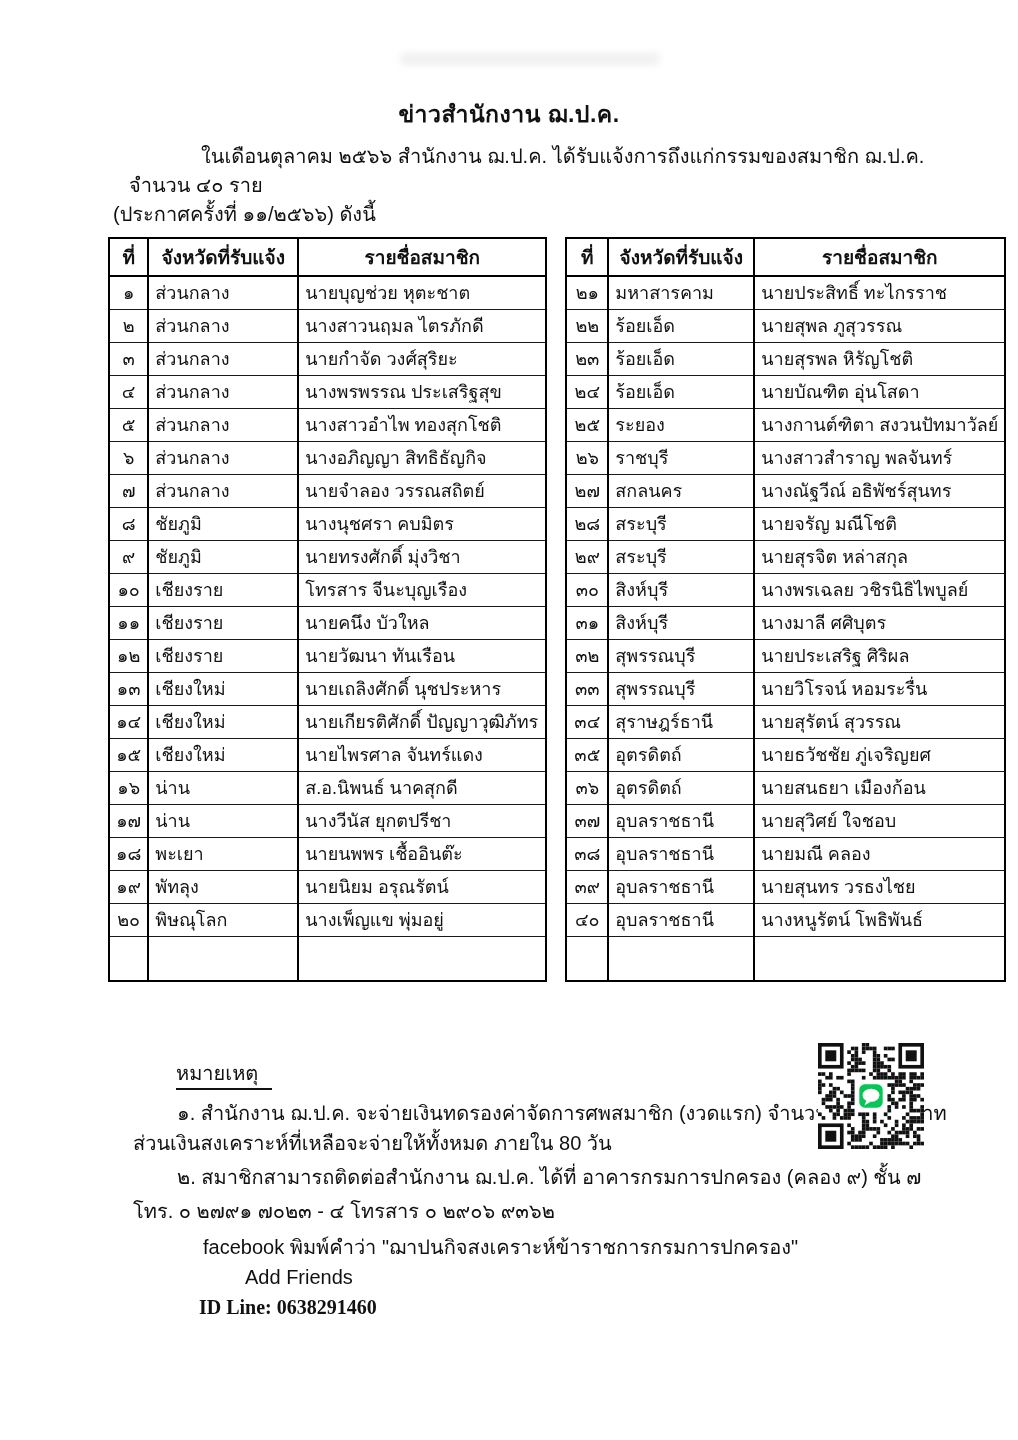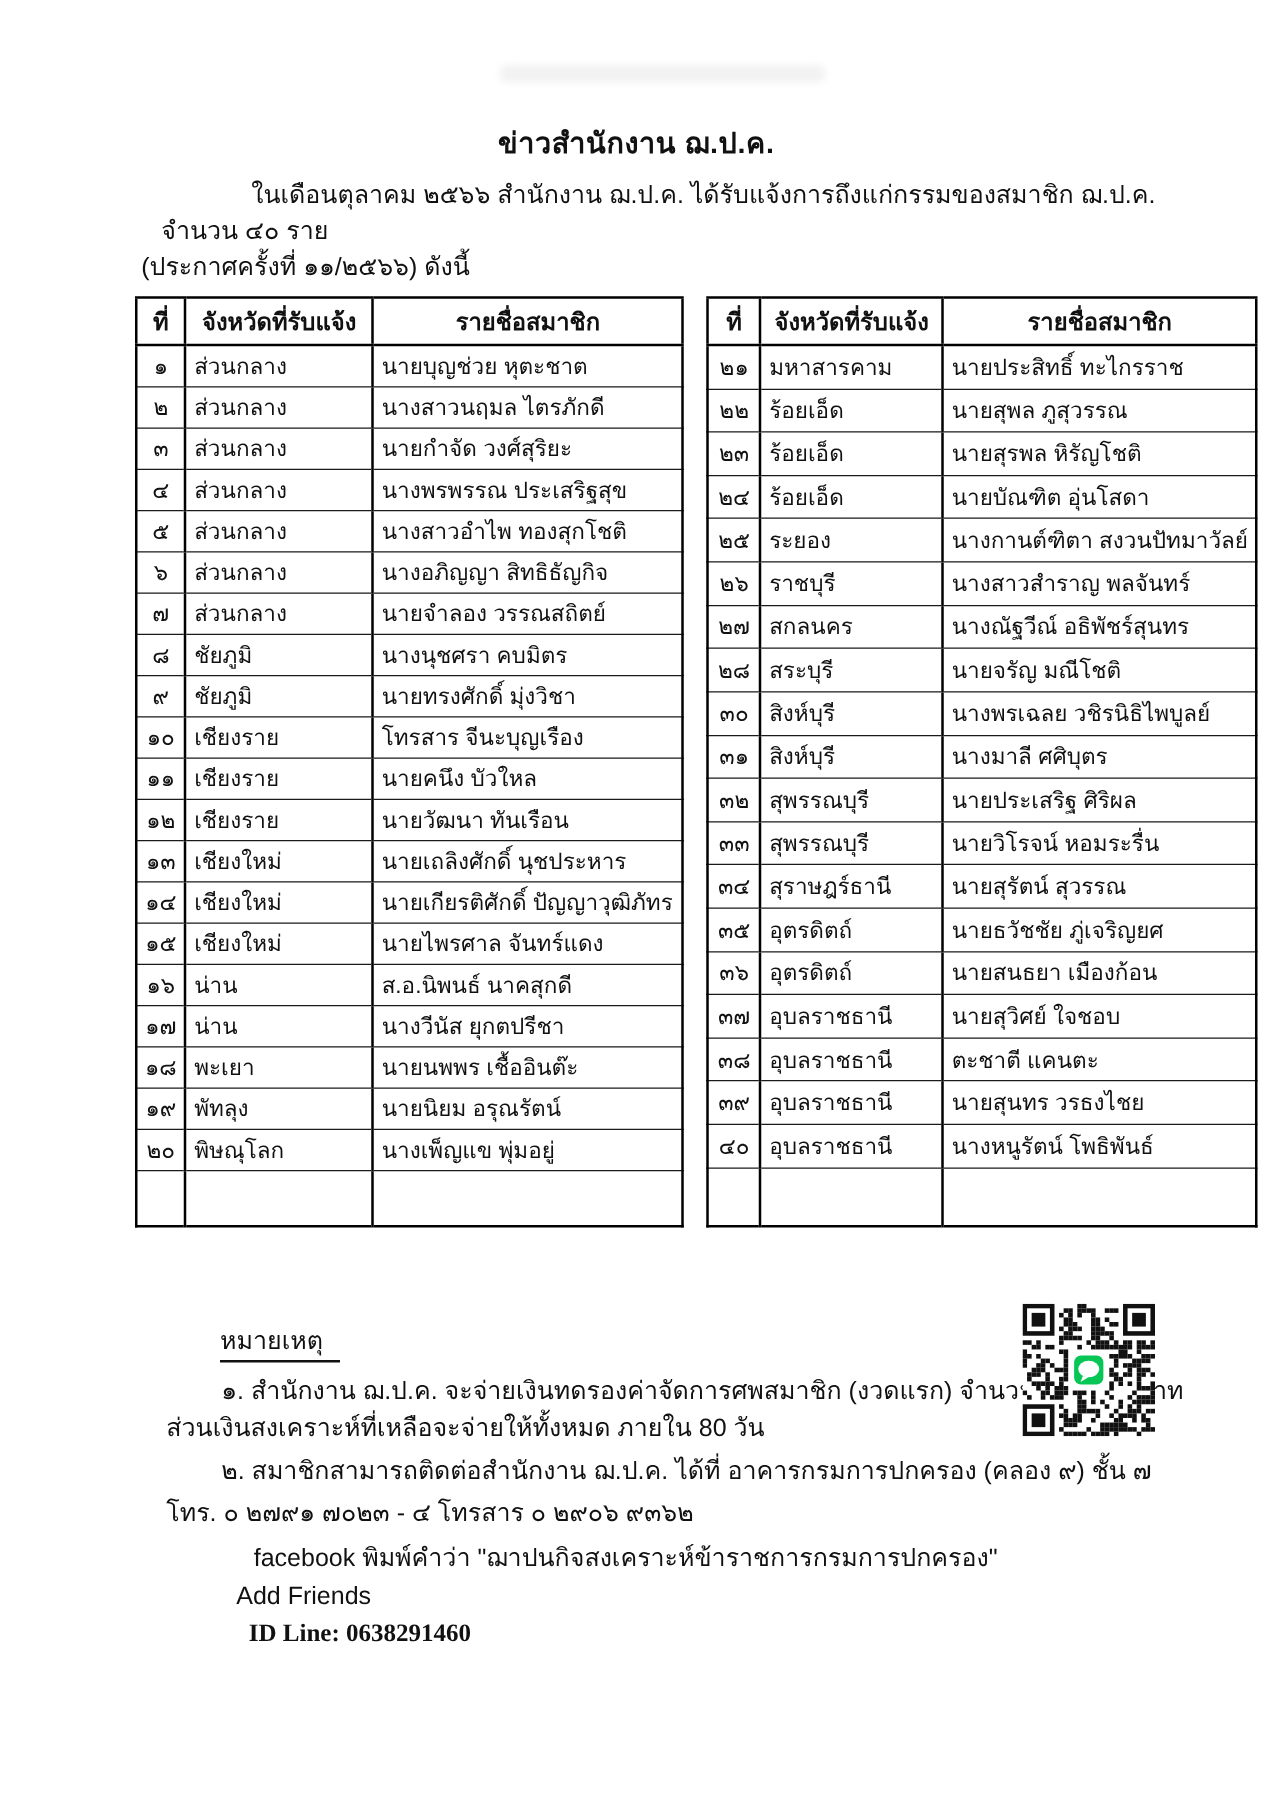--- a/index.html
+++ b/index.html
@@ -79,21 +79,21 @@
     border-bottom:2.5px solid #111;
     padding-right:14px;
     margin-bottom:8px;
     margin-left:43px;
   }
   .note-par{margin:0;}
   .note-indent{text-indent:44px;}
   .note-gap{margin-top:4px;}
   .contact-line{margin-top:4px;}
   .fb-line{margin-top:6px;margin-left:70px;}
-  .addfriends-line{margin-left:56px;font-size:20px;}
+  .addfriends-line{margin-left:112px;font-size:20px;}
   .idline-line{margin-left:66px;font-family:"Liberation Serif","DejaVu Serif",serif;font-weight:bold;font-size:20px;}
   .qr-box{
     position:absolute;
     left:818px;top:1043px;
     width:106px;height:106px;
   }
 </style>
 </head>
 <body>
 
@@ -279,20 +279,25 @@
             <td class="c-no">๒๗</td>
             <td class="c-prov">สกลนคร</td>
             <td class="c-name">นางณัฐวีณ์ อธิพัชร์สุนทร</td>
           </tr>
           <tr>
             <td class="c-no">๒๘</td>
             <td class="c-prov">สระบุรี</td>
             <td class="c-name">นายจรัญ มณีโชติ</td>
           </tr>
           <tr>
+            <td class="c-no">๒๙</td>
+            <td class="c-prov">สระบุรี</td>
+            <td class="c-name">นายสุรจิต หล่าสกุล</td>
+          </tr>
+          <tr>
             <td class="c-no">๓๐</td>
             <td class="c-prov">สิงห์บุรี</td>
             <td class="c-name">นางพรเฉลย วชิรนิธิไพบูลย์</td>
           </tr>
           <tr>
             <td class="c-no">๓๑</td>
             <td class="c-prov">สิงห์บุรี</td>
             <td class="c-name">นางมาลี ศศิบุตร</td>
           </tr>
           <tr>
@@ -321,21 +326,21 @@
             <td class="c-name">นายสนธยา เมืองก้อน</td>
           </tr>
           <tr>
             <td class="c-no">๓๗</td>
             <td class="c-prov">อุบลราชธานี</td>
             <td class="c-name">นายสุวิศย์ ใจชอบ</td>
           </tr>
           <tr>
             <td class="c-no">๓๘</td>
             <td class="c-prov">อุบลราชธานี</td>
-            <td class="c-name">ตะชาตี แคนตะ</td>
+            <td class="c-name">นายมณี คลอง</td>
           </tr>
           <tr>
             <td class="c-no">๓๙</td>
             <td class="c-prov">อุบลราชธานี</td>
             <td class="c-name">นายสุนทร วรธงไชย</td>
           </tr>
           <tr>
             <td class="c-no">๔๐</td>
             <td class="c-prov">อุบลราชธานี</td>
             <td class="c-name">นางหนูรัตน์ โพธิพันธ์</td>

